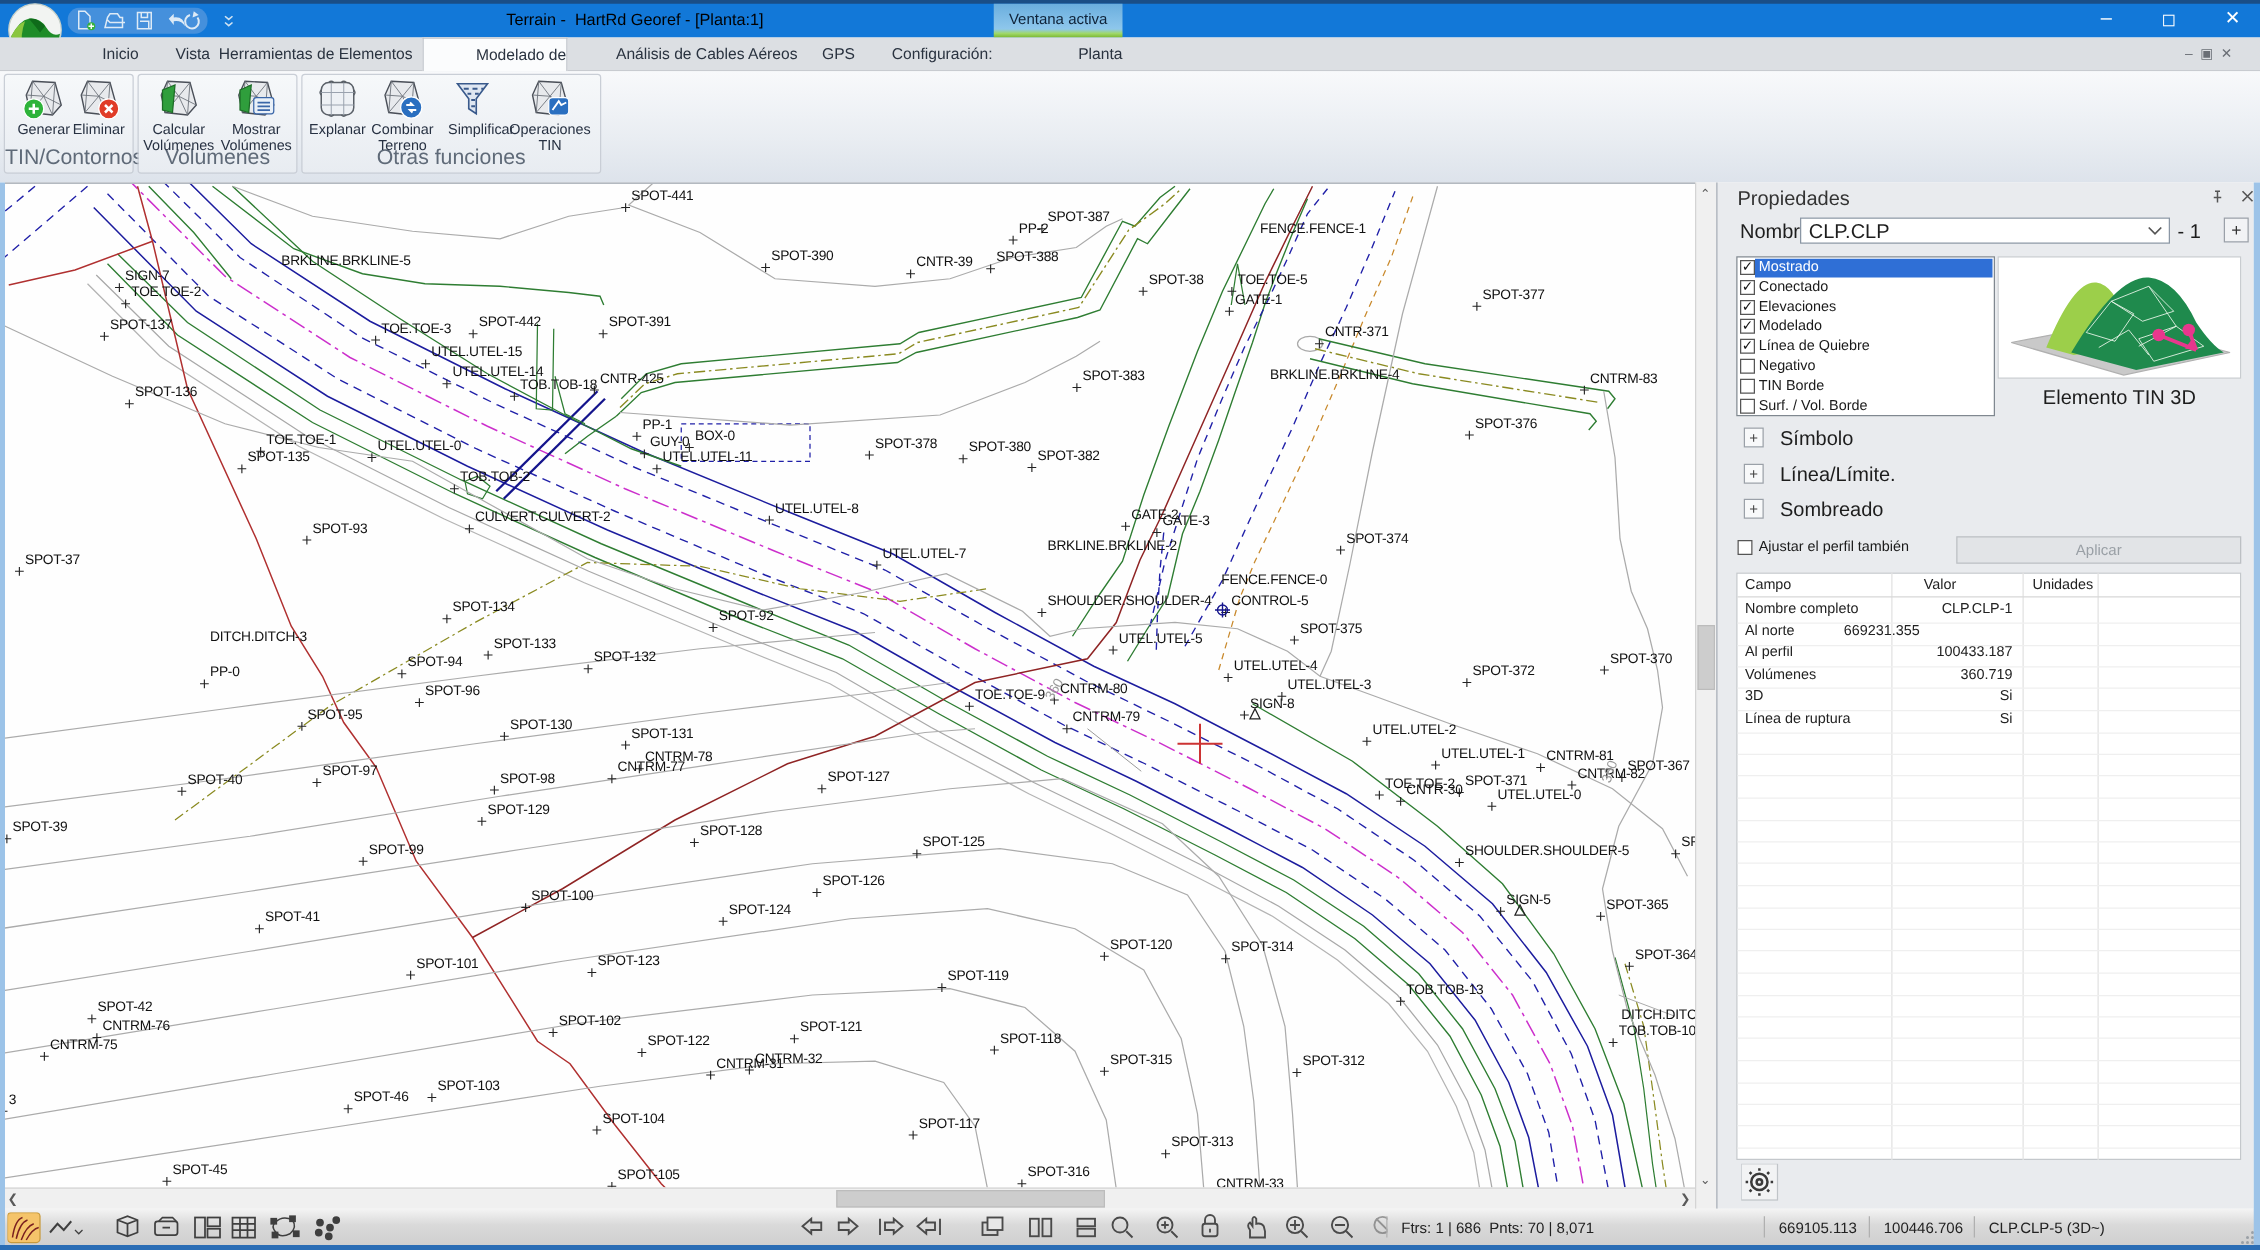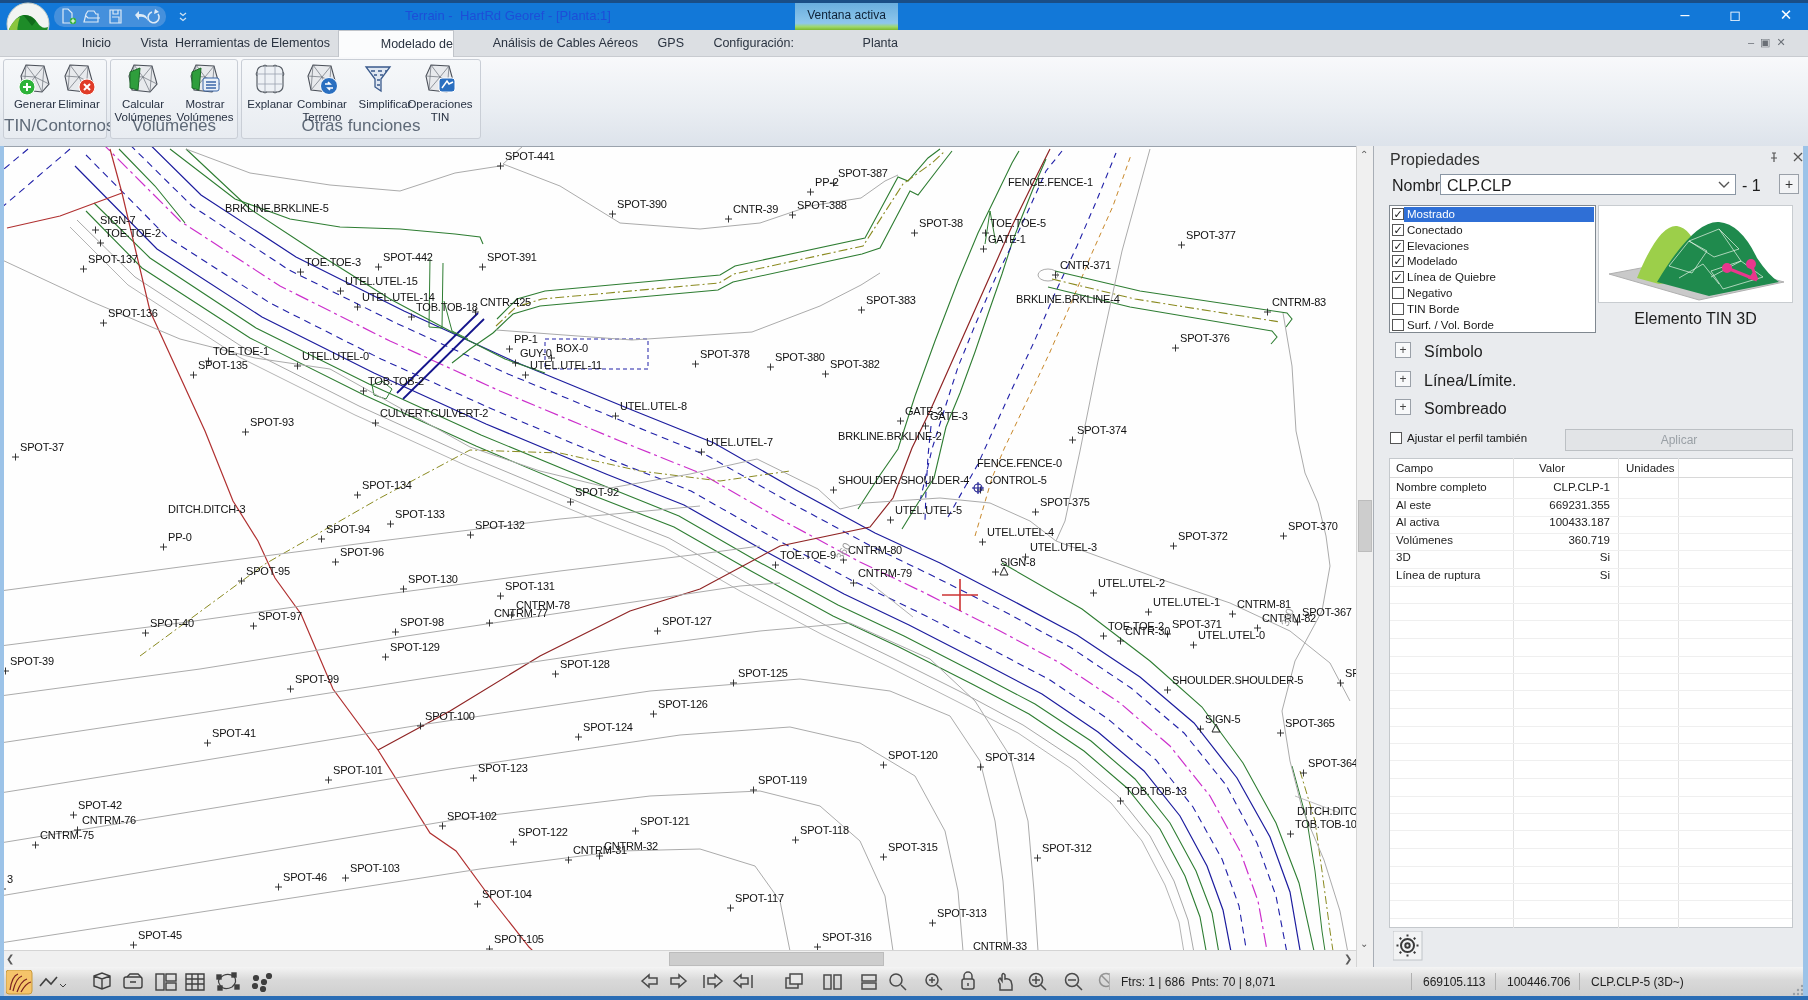--- a/index.html
+++ b/index.html
@@ -1,18 +1,18 @@
 <!DOCTYPE html>
 <html><head><meta charset="utf-8"><style>
 *{margin:0;padding:0;box-sizing:border-box}
 body{width:1808px;height:1000px;font-family:"Liberation Sans",sans-serif;overflow:hidden;position:relative;background:#fff}
 .abs{position:absolute}
 .titlebar{left:0;top:0;width:1808px;height:30px;background:#1278d8}
 .topstrip{left:0;top:0;width:1808px;height:3px;background:#1a4e86}
-.title-text{left:405px;top:8px;font-size:13px;color:#1d4ed8}
+.title-text{left:405px;top:8px;font-size:13px;color:#000000}
 .winbtn{top:0;height:30px;width:46px;color:#fff;text-align:center;line-height:30px;font-size:14px}
 .ventana{left:795px;top:3px;width:103px;height:27px;background:linear-gradient(#6aaede,#8ec7ec 75%,#9fd86a 88%,#7cb82f);text-align:center;font-size:12px;color:#0e2238;line-height:25px}
 .tabrow{left:0;top:30px;width:1808px;height:27px;background:#dcdfe3;border-bottom:1px solid #c8cbd0}
 .tab{top:30px;height:27px;line-height:27px;font-size:12.5px;color:#2a3340;text-align:right}
 .activetab{background:#fbfcfd;border:1px solid #c0c4ca;border-bottom:none}
 .ribbon{left:0;top:57px;width:1808px;height:89px;background:linear-gradient(#f8f9fb,#e9edf2 60%,#dde3eb)}
 .rgroup{top:59px;height:80px;border:1px solid #c9ced6;border-radius:3px;background:linear-gradient(#f6f8fa,#e8ecf1)}
 .rglabel{bottom:2px;width:100%;text-align:center;font-size:17px;color:#5f6a78}
 .rbtn{font-size:11.5px;color:#273142;text-align:center;line-height:12.5px}
 .canvas{left:4px;top:146px;width:1352px;height:804px;background:#fefefe;border-top:1px solid #9aa2ac;overflow:hidden}
@@ -520,23 +520,23 @@
 <div class="abs" style="left:1389px;top:458px;width:404px;height:470px;background:#fff;border:1px solid #c4c8cc"></div>
 <div class="abs" style="left:1513px;top:458px;width:1px;height:470px;background:#e2e2e2"></div>
 <div class="abs" style="left:1618px;top:458px;width:1px;height:470px;background:#e2e2e2"></div>
 <div class="abs" style="left:1678px;top:458px;width:1px;height:470px;background:#e2e2e2"></div>
 <div class="abs" style="left:1396px;top:462px;font-size:11.5px;color:#222">Campo</div>
 <div class="abs" style="left:1468px;top:462px;width:97px;text-align:right;font-size:11.5px;color:#222">Valor</div>
 <div class="abs" style="left:1626px;top:462px;font-size:11.5px;color:#222">Unidades</div>
 <div class="abs" style="left:1390px;top:477px;width:402px;height:1px;background:#d8d8d8"></div>
 <div class="abs" style="left:1396px;top:481px;font-size:11.5px;color:#222">Nombre completo</div>
 <div class="abs" style="left:1513px;top:481px;width:97px;text-align:right;font-size:11.5px;color:#222">CLP.CLP-1</div>
-<div class="abs" style="left:1396px;top:498.5px;font-size:11.5px;color:#222">Al este</div>
-<div class="abs" style="left:1513px;top:498.5px;width:97px;text-align:right;font-size:11.5px;color:#222">669231.355</div>
-<div class="abs" style="left:1396px;top:516.0px;font-size:11.5px;color:#222">Al activa</div>
+<div class="abs" style="left:1396px;top:498.5px;font-size:11.5px;color:#222">Al norte</div>
+<div class="abs" style="left:1475px;top:498.5px;width:97px;font-size:11.5px;color:#222">669231.355</div>
+<div class="abs" style="left:1396px;top:516.0px;font-size:11.5px;color:#222">Al perfil</div>
 <div class="abs" style="left:1513px;top:516.0px;width:97px;text-align:right;font-size:11.5px;color:#222">100433.187</div>
 <div class="abs" style="left:1396px;top:533.5px;font-size:11.5px;color:#222">Volúmenes</div>
 <div class="abs" style="left:1513px;top:533.5px;width:97px;text-align:right;font-size:11.5px;color:#222">360.719</div>
 <div class="abs" style="left:1396px;top:551.0px;font-size:11.5px;color:#222">3D</div>
 <div class="abs" style="left:1513px;top:551.0px;width:97px;text-align:right;font-size:11.5px;color:#222">Si</div>
 <div class="abs" style="left:1396px;top:568.5px;font-size:11.5px;color:#222">Línea de ruptura</div>
 <div class="abs" style="left:1513px;top:568.5px;width:97px;text-align:right;font-size:11.5px;color:#222">Si</div>
 <div class="abs" style="left:1390px;top:498px;width:402px;height:1px;background:#efefef"></div>
 <div class="abs" style="left:1390px;top:516px;width:402px;height:1px;background:#efefef"></div>
 <div class="abs" style="left:1390px;top:533px;width:402px;height:1px;background:#efefef"></div>

